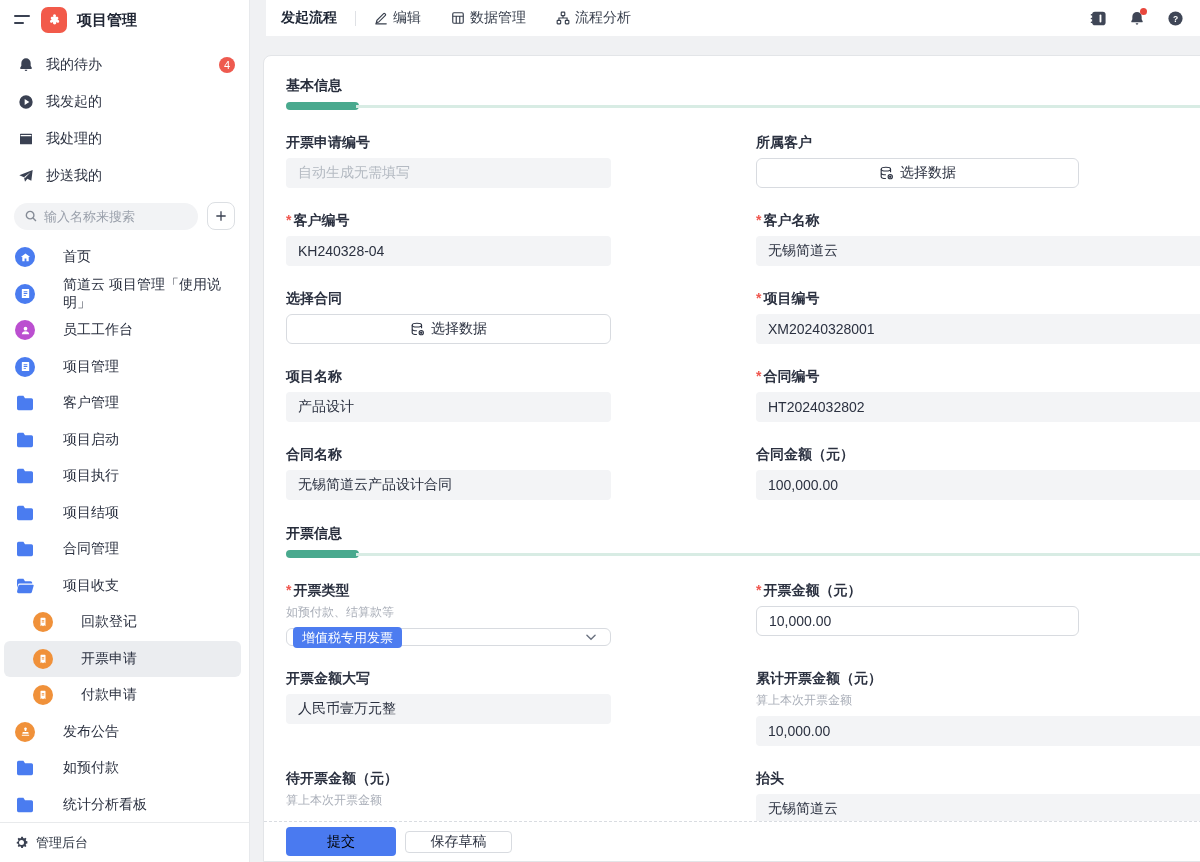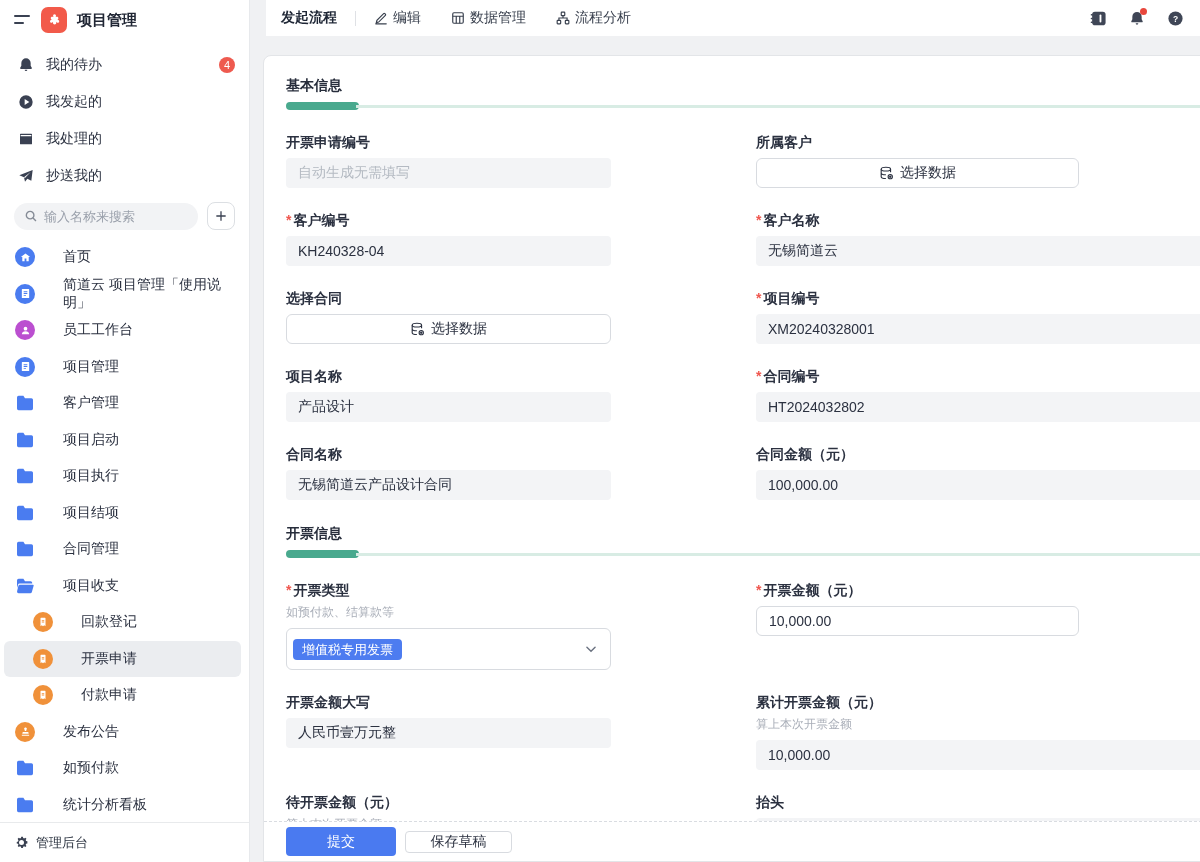--- a/index.html
+++ b/index.html
@@ -76,28 +76,28 @@
   .star { color:#f0574f; margin-right:2px; font-weight:bold; }
   .fsub { font-size:12px; color:#a9aeb8; margin-top:5px; }
   .gbox { margin-top:7px; height:30px; background:#f3f4f6; border-radius:4px;
     display:flex; align-items:center; padding-left:12px; font-size:14px; color:#2b3140; }
   .gbox.ph { color:#b4bac2; }
   .wbtn { margin-top:7px; height:30px; width:100%; background:#fff; border:1px solid #d8dbe0; border-radius:6px;
     display:flex; align-items:center; justify-content:center; gap:6px; font-size:14px; color:#2b3140;
     cursor:pointer; font-family:inherit; }
   .winput { margin-top:7px; height:30px; width:323px; background:#fff; border:1px solid #d8dbe0; border-radius:6px;
     padding-left:12px; font-size:14px; color:#2b3140; outline:none; font-family:inherit; }
-  .wselect { margin-top:7px; height:42px; width:100%; background:#fff; border:1px solid #d8dbe0; border-radius:6px;
+  .wselect { margin-top:7px; height:18px; width:100%; background:#fff; border:1px solid #d8dbe0; border-radius:6px;
     display:flex; align-items:center; padding:0 12px 0 6px; cursor:pointer; }
   .tag { background:#4d7cf0; color:#fff; font-size:13px; border-radius:4px; padding:4px 9px; line-height:13px; }
   .wselect .chev { margin-left:auto; display:flex; }
 
   .footer { position:absolute; left:0; right:0; bottom:0; height:40px; background:#fff;
     border-top:1px dashed #d9dce1; display:flex; align-items:center; padding-left:22px; gap:9px; }
-  .btn-submit { width:110px; height:29px; background:#4a7af0; color:#ffffff; border:none; border-radius:4px;
+  .btn-submit { width:110px; height:29px; background:#4a7af0; color:#000000; border:none; border-radius:4px;
     font-size:14px; cursor:pointer; font-family:inherit; }
   .btn-draft { width:107px; height:22px; background:#fff; color:#2b3140; border:1px solid #d8dbe0;
     border-radius:4px; font-size:14px; cursor:pointer; font-family:inherit; }
 </style>
 </head>
 <body>
 
 <div class="sidebar">
   <div class="sb-header">
     <div class="burger">

